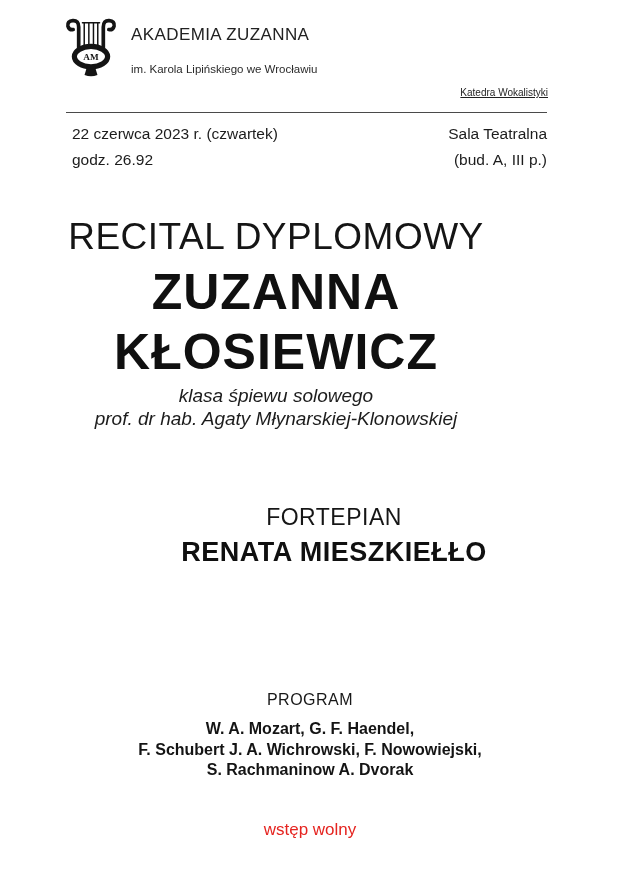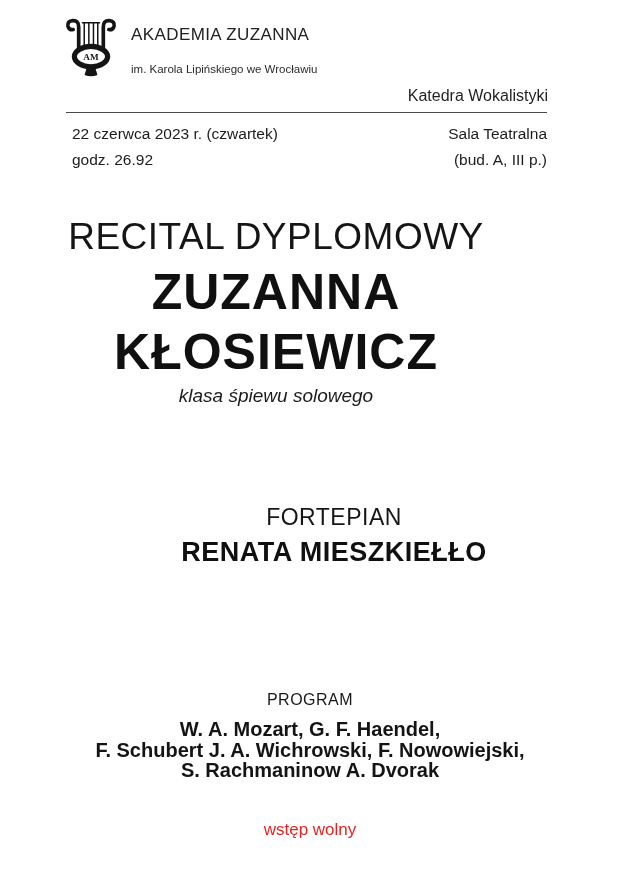--- a/index.html
+++ b/index.html
@@ -37,22 +37,23 @@
   .logo-line2 {
     font-size: 11.5px;
     color: #2a2a2a;
     margin-top: 18px;
   }
 
   .department {
     position: absolute;
     top: 87px;
     right: 72px;
-    font-size: 16px;
+    font-size: 10px;
     color: #1f1f1f;
+    text-decoration: underline;
   }
 
   .rule {
     position: absolute;
     top: 112px;
     left: 66px;
     right: 73px;
     border-top: 1.4px solid #4a4a4a;
   }
 
@@ -137,21 +138,21 @@
   }
   .program-heading {
     font-size: 16px;
     font-weight: 400;
     letter-spacing: 0.5px;
     line-height: 20px;
     color: #181818;
   }
   .program-lines {
     margin-top: 9px;
-    font-size: 20px;
+    font-size: 16px;
     font-weight: 700;
     line-height: 20.5px;
     color: #141414;
   }
 
   
   .admission {
     position: absolute;
     top: 820px;
     left: 0;
@@ -206,20 +207,21 @@
   </div>
 
   <div class="title-block">
     <div class="recital-title">RECITAL DYPLOMOWY</div>
     <div class="performer-name">
       <div>ZUZANNA</div>
       <div>KŁOSIEWICZ</div>
     </div>
     <div class="class-lines">
       <div>klasa śpiewu solowego</div>
+      <div>prof. dr hab. Agaty Młynarskiej-Klonowskiej</div>
     </div>
   </div>
 
   <div class="piano-block">
     <div class="piano-role">FORTEPIAN</div>
     <div class="piano-name">RENATA MIESZKIEŁŁO</div>
   </div>
 
   <div class="program-block">
     <div class="program-heading">PROGRAM</div>

